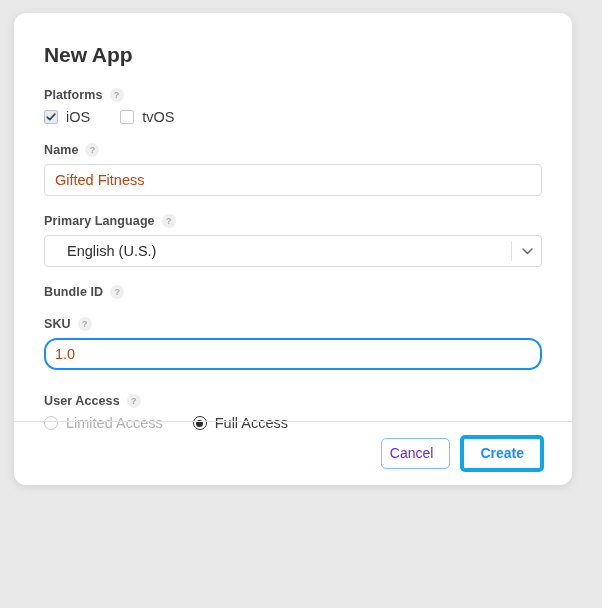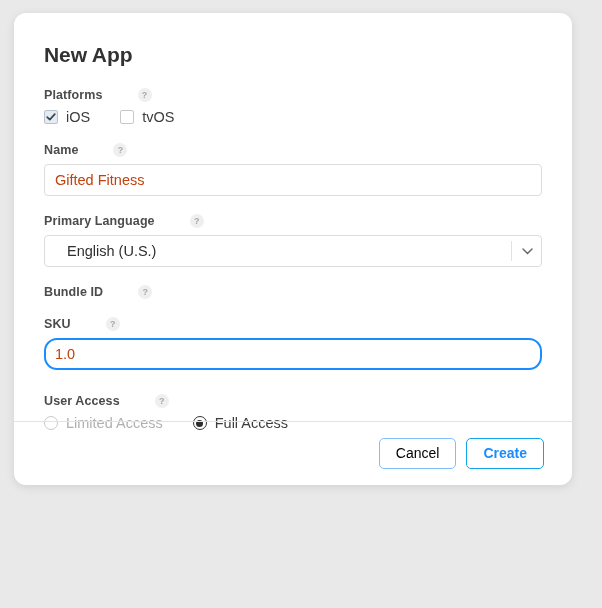--- a/index.html
+++ b/index.html
@@ -41,21 +41,20 @@
     margin: 0 0 22px 0;
     line-height: 1.1;
   }
   .field-group {
     margin-bottom: 18px;
   }
   .field-label-row {
     display: flex;
     align-items: center;
     margin-bottom: 7px;
-    gap: 28px;
   }
   .field-label {
     font-size: 12.5px;
     font-weight: bold;
     color: #4c4c4c;
     letter-spacing: 0.1px;
   }
   .help-icon {
     display: inline-flex;
     align-items: center;
@@ -205,25 +204,26 @@
     font-family: "Liberation Sans", sans-serif;
     font-size: 14px;
     border-radius: 5px;
     padding: 6px 16px;
     background: #ffffff;
     cursor: pointer;
     line-height: 1.2;
   }
   .btn-cancel {
     border: 1px solid #7fc0fb;
-    color: #000000;
+    color: #6d28d9;
     margin-right: 10px;
+    padding-left: 8px;
   }
   .btn-create {
-    border: 1px solid #0ea5e9;
+    border: 4px solid #0ea5e9;
     color: #1a8cff;
     font-weight: bold;
   }
 </style>
 </head>
 <body>
 
 <div class="backdrop">
   <div class="dialog">
 

